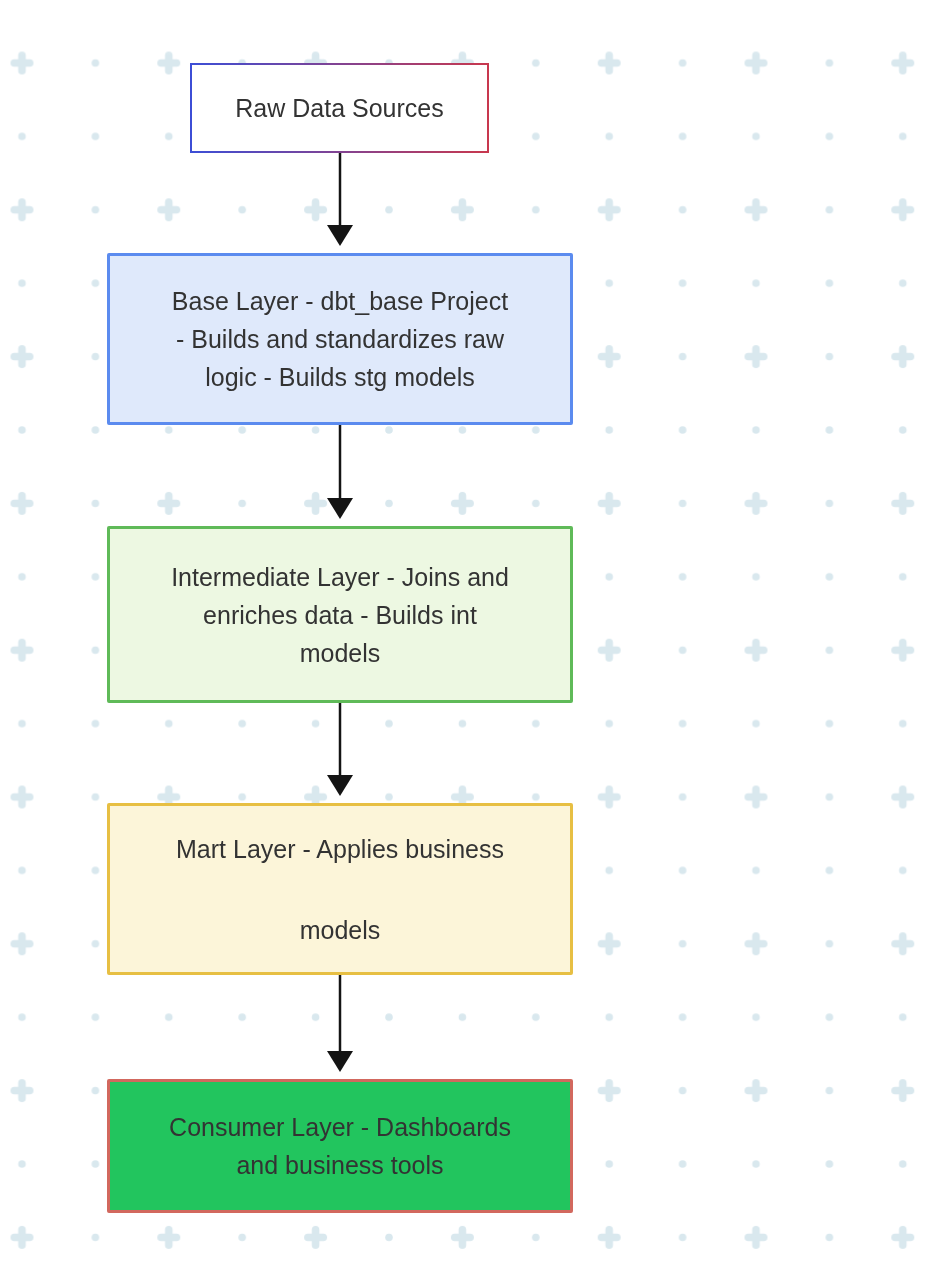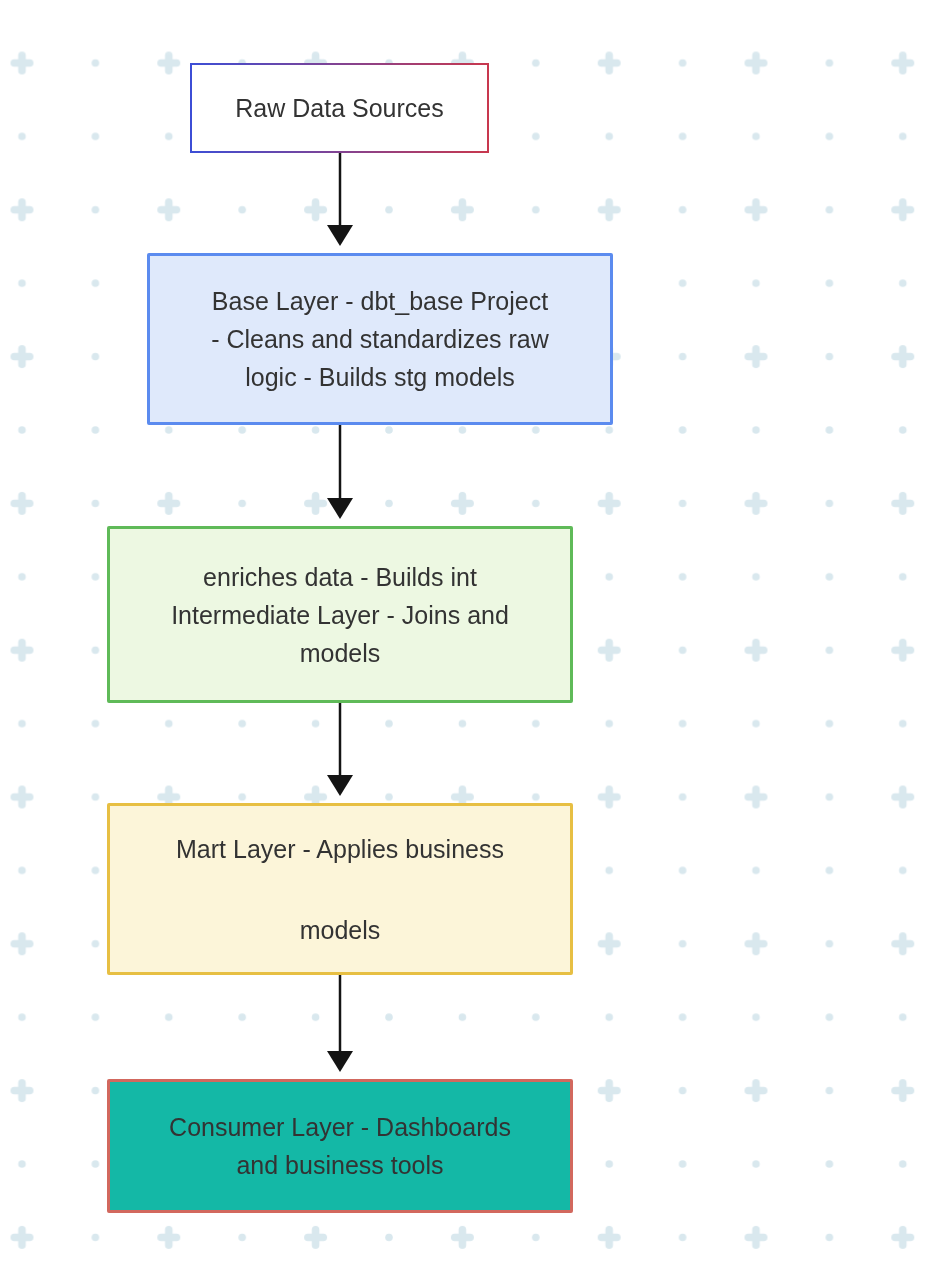--- a/index.html
+++ b/index.html
@@ -22,21 +22,21 @@
     position:absolute;box-sizing:border-box;
     display:flex;flex-direction:column;justify-content:center;align-items:center;
     text-align:left;
     font-size:25px;line-height:38px;color:#333333;
     border-radius:2px;
   }
   .node .line{display:block;white-space:nowrap;}
   #n1{left:190px;top:63px;width:299px;height:90px;
       background:#ffffff;border:2px solid #3c4ed6;
       border-image:linear-gradient(90deg,#3c4ed6,#c8384e) 1;border-radius:0;}
-  #n2{left:107px;top:253px;width:466px;height:172px;background:#dfe9fb;border:3px solid #5b8bef;margin-left:40px;}
+  #n2{left:107px;top:253px;width:466px;height:172px;background:#dfe9fb;border:3px solid #5b8bef;}
   #n3{left:107px;top:526px;width:466px;height:177px;background:#edf8e2;border:3px solid #5fba58;}
   #n4{left:107px;top:803px;width:466px;height:172px;background:#fcf5d9;border:3px solid #e7bf43;}
   #n5{left:107px;top:1079px;width:466px;height:134px;background:#f9e9e7;border:3px solid #d2685e;}
 </style>
 </head>
 <body>
 
 <div class="canvas">
 
   <svg class="bg-svg" width="938" height="1282" viewBox="0 0 938 1282" xmlns="http://www.w3.org/2000/svg">
@@ -76,34 +76,34 @@
       <polygon points="327,1051 353,1051 340,1072" stroke="none"></polygon>
     </g>
   </svg>
 
   <div class="node" id="n1" style="background-color: rgb(255, 255, 255);">
     <span class="line">Raw Data Sources</span>
   </div>
 
   <div class="node" id="n2" style="background-color: rgb(223, 233, 251); border-color: rgb(91, 139, 239);">
     <span class="line">Base Layer - dbt_base Project</span>
-    <span class="line">- Cleans and standardizes raw</span>
+    <span class="line">- Builds and standardizes raw</span>
     <span class="line">logic - Builds stg models</span>
   </div>
 
   <div class="node" id="n3" style="background-color: rgb(237, 248, 226); border-color: rgb(95, 186, 88);">
+    <span class="line">Intermediate Layer - Joins and</span>
     <span class="line">enriches data - Builds int</span>
-    <span class="line">Intermediate Layer - Joins and</span>
     <span class="line">models</span>
   </div>
 
   <div class="node" id="n4" style="background-color: rgb(252, 245, 217); border-color: rgb(231, 191, 67); gap: 43px;">
     <span class="line">Mart Layer - Applies business</span>
     <span class="line">models</span>
   </div>
 
-  <div class="node" id="n5" style="background-color: #14b8a6; border-color: rgb(210, 104, 94);">
+  <div class="node" id="n5" style="background-color: #22c55e; border-color: rgb(210, 104, 94);">
     <span class="line">Consumer Layer - Dashboards</span>
     <span class="line">and business tools</span>
   </div>
 
   <div class="fade-top"></div>
 </div>
 
 </body></html>

